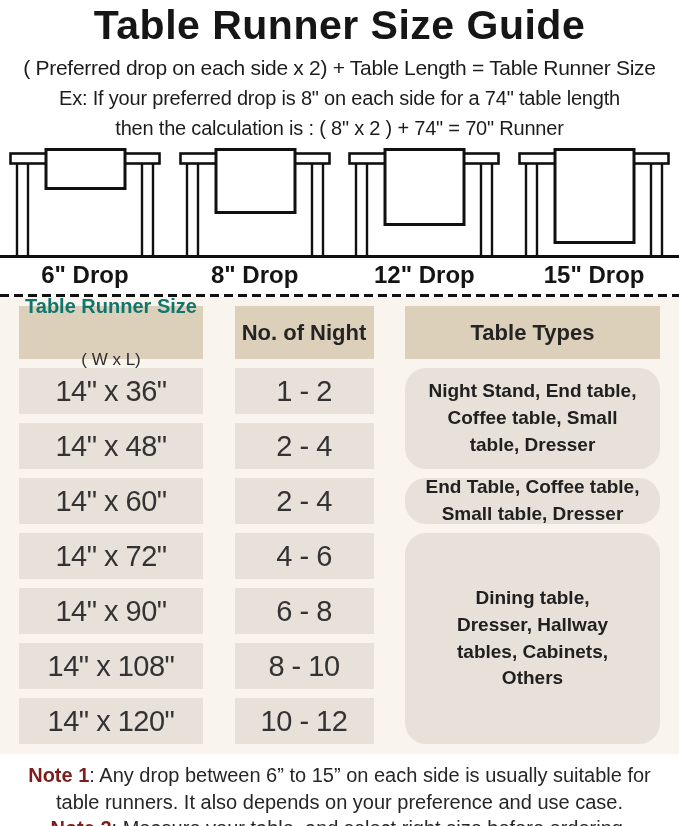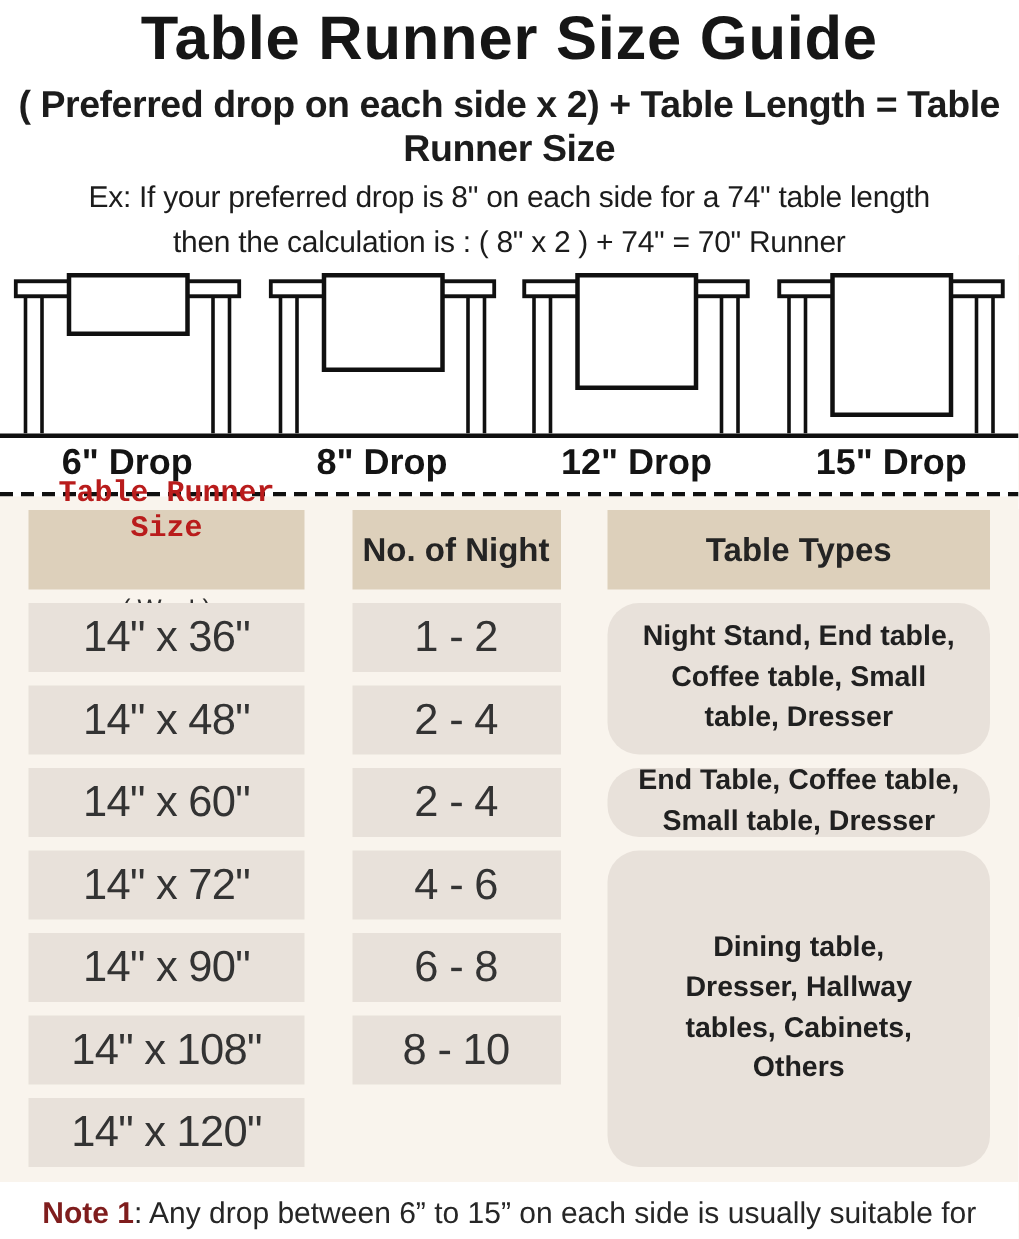--- a/index.html
+++ b/index.html
@@ -3,21 +3,21 @@
 <meta charset="utf-8">
 <style>
   html,body{margin:0;padding:0;}
   body{
     width:679px;height:826px;overflow:hidden;background:#ffffff;
     font-family:"Liberation Sans", sans-serif;color:#1c1c1c;
   }
   
   .top{text-align:center;padding-top:1px;}
   .title{font-size:41px;font-weight:bold;letter-spacing:.5px;margin:1px 0 7px;color:#161616;}
-  .formula-line{font-size:25px;letter-spacing:-0.3px;margin:0 0 7px;font-weight:bold;}
+  .formula-line{font-size:21px;letter-spacing:-0.3px;margin:0 0 7px;}
   .example-line{font-size:20px;letter-spacing:-0.2px;margin:0 0 7px;}
   
   .diagrams{display:grid;grid-template-columns:repeat(4,1fr);height:108px;margin-top:4px;}
   .diagram{display:flex;justify-content:center;align-items:flex-start;}
   .diagram svg{width:152px;height:108px;display:block;}
   .drop-labels{
     display:grid;grid-template-columns:repeat(4,1fr);
     border-top:3px solid #0f0f0f;padding:3px 0 5px;
   }
   .drop-label{text-align:center;font-weight:bold;font-size:24px;color:#141414;}
@@ -28,21 +28,21 @@
     display:grid;grid-template-columns:184px 139px 255px;
     grid-template-rows:53px repeat(7,46px);row-gap:9px;
     justify-content:space-between;
   }
   .cell{
     background:#e8e1da;display:flex;align-items:center;justify-content:center;
     flex-direction:column;text-align:center;
   }
   .hcell{background:#ddd0bb;}
   .c1{grid-column:1;} .c2{grid-column:2;} .c3{grid-column:3;}
-  .h-main{font-size:20px;font-weight:bold;line-height:1.15;color:#b91c1c;font-family:Liberation Mono, monospace;}
+  .h-main{font-size:20px;font-weight:bold;line-height:1.15;color:#0f766e;}
   .h-sub{font-size:17px;color:#2e2e2e;margin-top:32px;}
   .h-big{font-size:22px;font-weight:bold;color:#242424;}
   .val{font-size:29px;color:#333333;letter-spacing:-0.5px;}
   .type-cell{font-weight:bold;font-size:19px;line-height:1.42;white-space:pre-line;color:#202020;border-radius:21px;}
   
   .notes{padding:8px 2px 0;text-align:center;font-size:20px;line-height:1.33;color:#262626;}
   .note{margin:0;}
   .note-label{font-weight:bold;color:#7f1d1d;}
   .note-text{white-space:pre-line;}
 </style>
@@ -112,20 +112,21 @@
     <div class="cell c1 val" style="grid-row:6">14" x 90"</div>
     <div class="cell c1 val" style="grid-row:7">14" x 108"</div>
     <div class="cell c1 val" style="grid-row:8">14" x 120"</div>
 
     <div class="cell c2 val" style="grid-row:2">1 - 2</div>
     <div class="cell c2 val" style="grid-row:3">2 - 4</div>
     <div class="cell c2 val" style="grid-row:4">2 - 4</div>
     <div class="cell c2 val" style="grid-row:5">4 - 6</div>
     <div class="cell c2 val" style="grid-row:6">6 - 8</div>
     <div class="cell c2 val" style="grid-row:7">8 - 10</div>
+    <div class="cell c2 val" style="grid-row:8">10 - 12</div>
 
     <div class="cell c3 type-cell" style="grid-row:2 / span 2">Night Stand, End table,
 Coffee table, Small
 table, Dresser</div>
     <div class="cell c3 type-cell" style="grid-row:5 / span 4">Dining table,
 Dresser, Hallway
 tables, Cabinets,
 Others</div>
     <div class="cell c3 type-cell" style="grid-row:4">End Table, Coffee table,
 Small table, Dresser</div>

